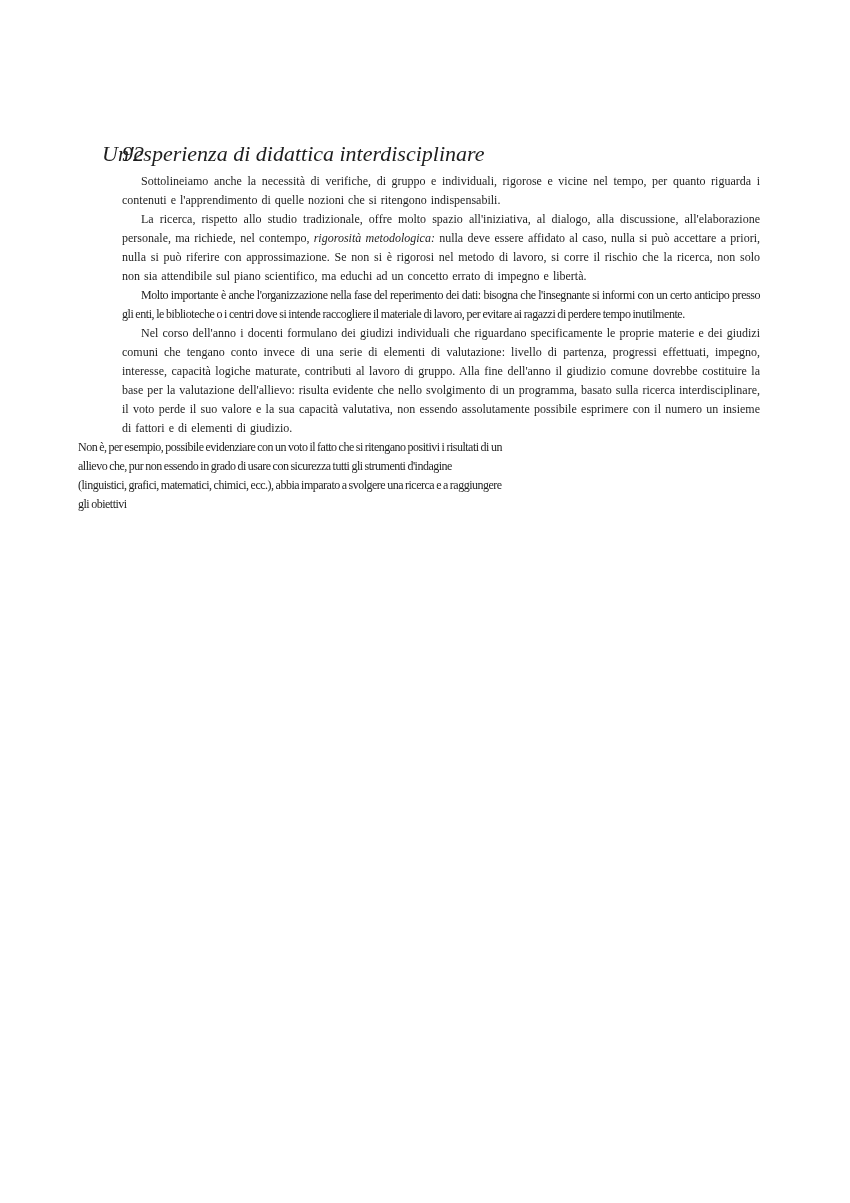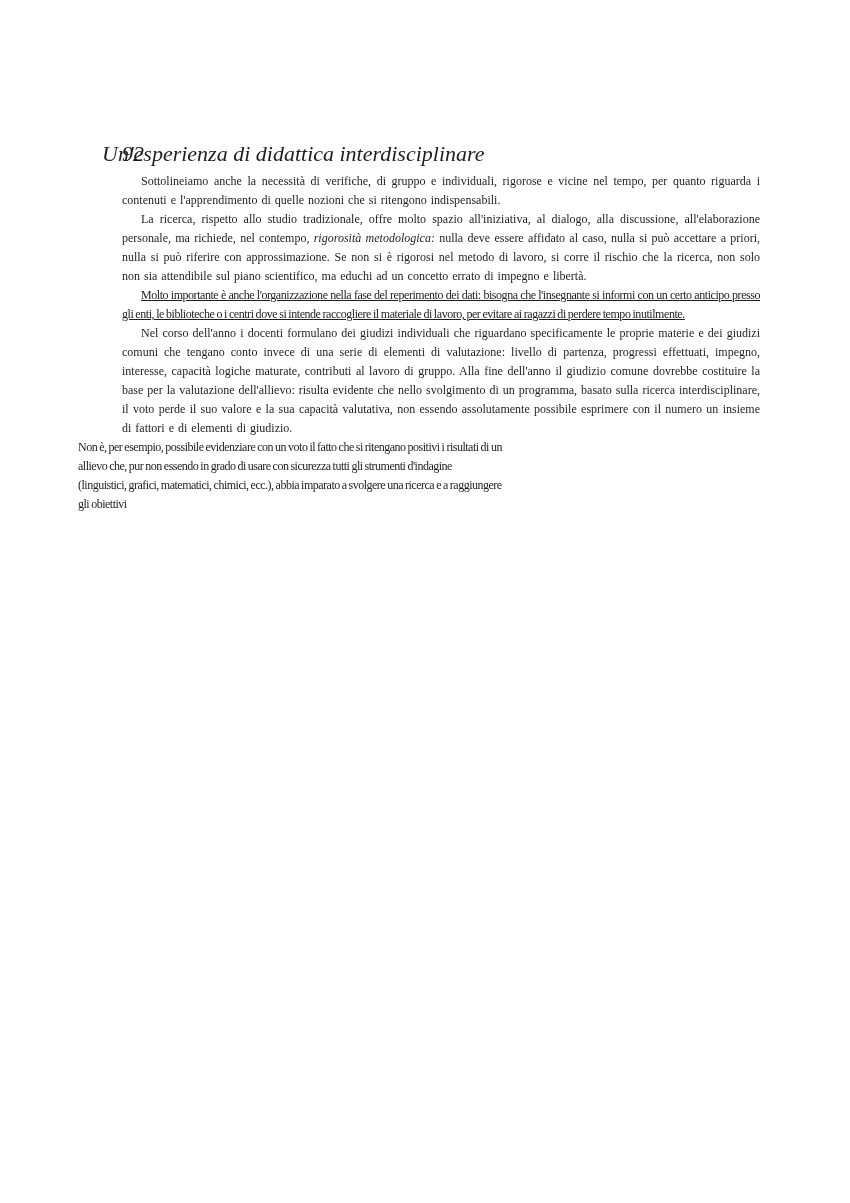--- a/index.html
+++ b/index.html
@@ -45,21 +45,20 @@
     text-align: justify;
     word-spacing: 1px;
   }
   .para {
     margin: 0;
     text-indent: 19px;
   }
   .para.tight {
     letter-spacing: -0.45px;
     word-spacing: -0.5px;
-    text-decoration: underline;
   }
   .emphasis {
   }
   .para-outdent {
     margin: 0 0 8px -44px;
     width: 712px;
     text-align: left;
     text-indent: 0;
     white-space: pre-line;
     letter-spacing: -0.5px;

